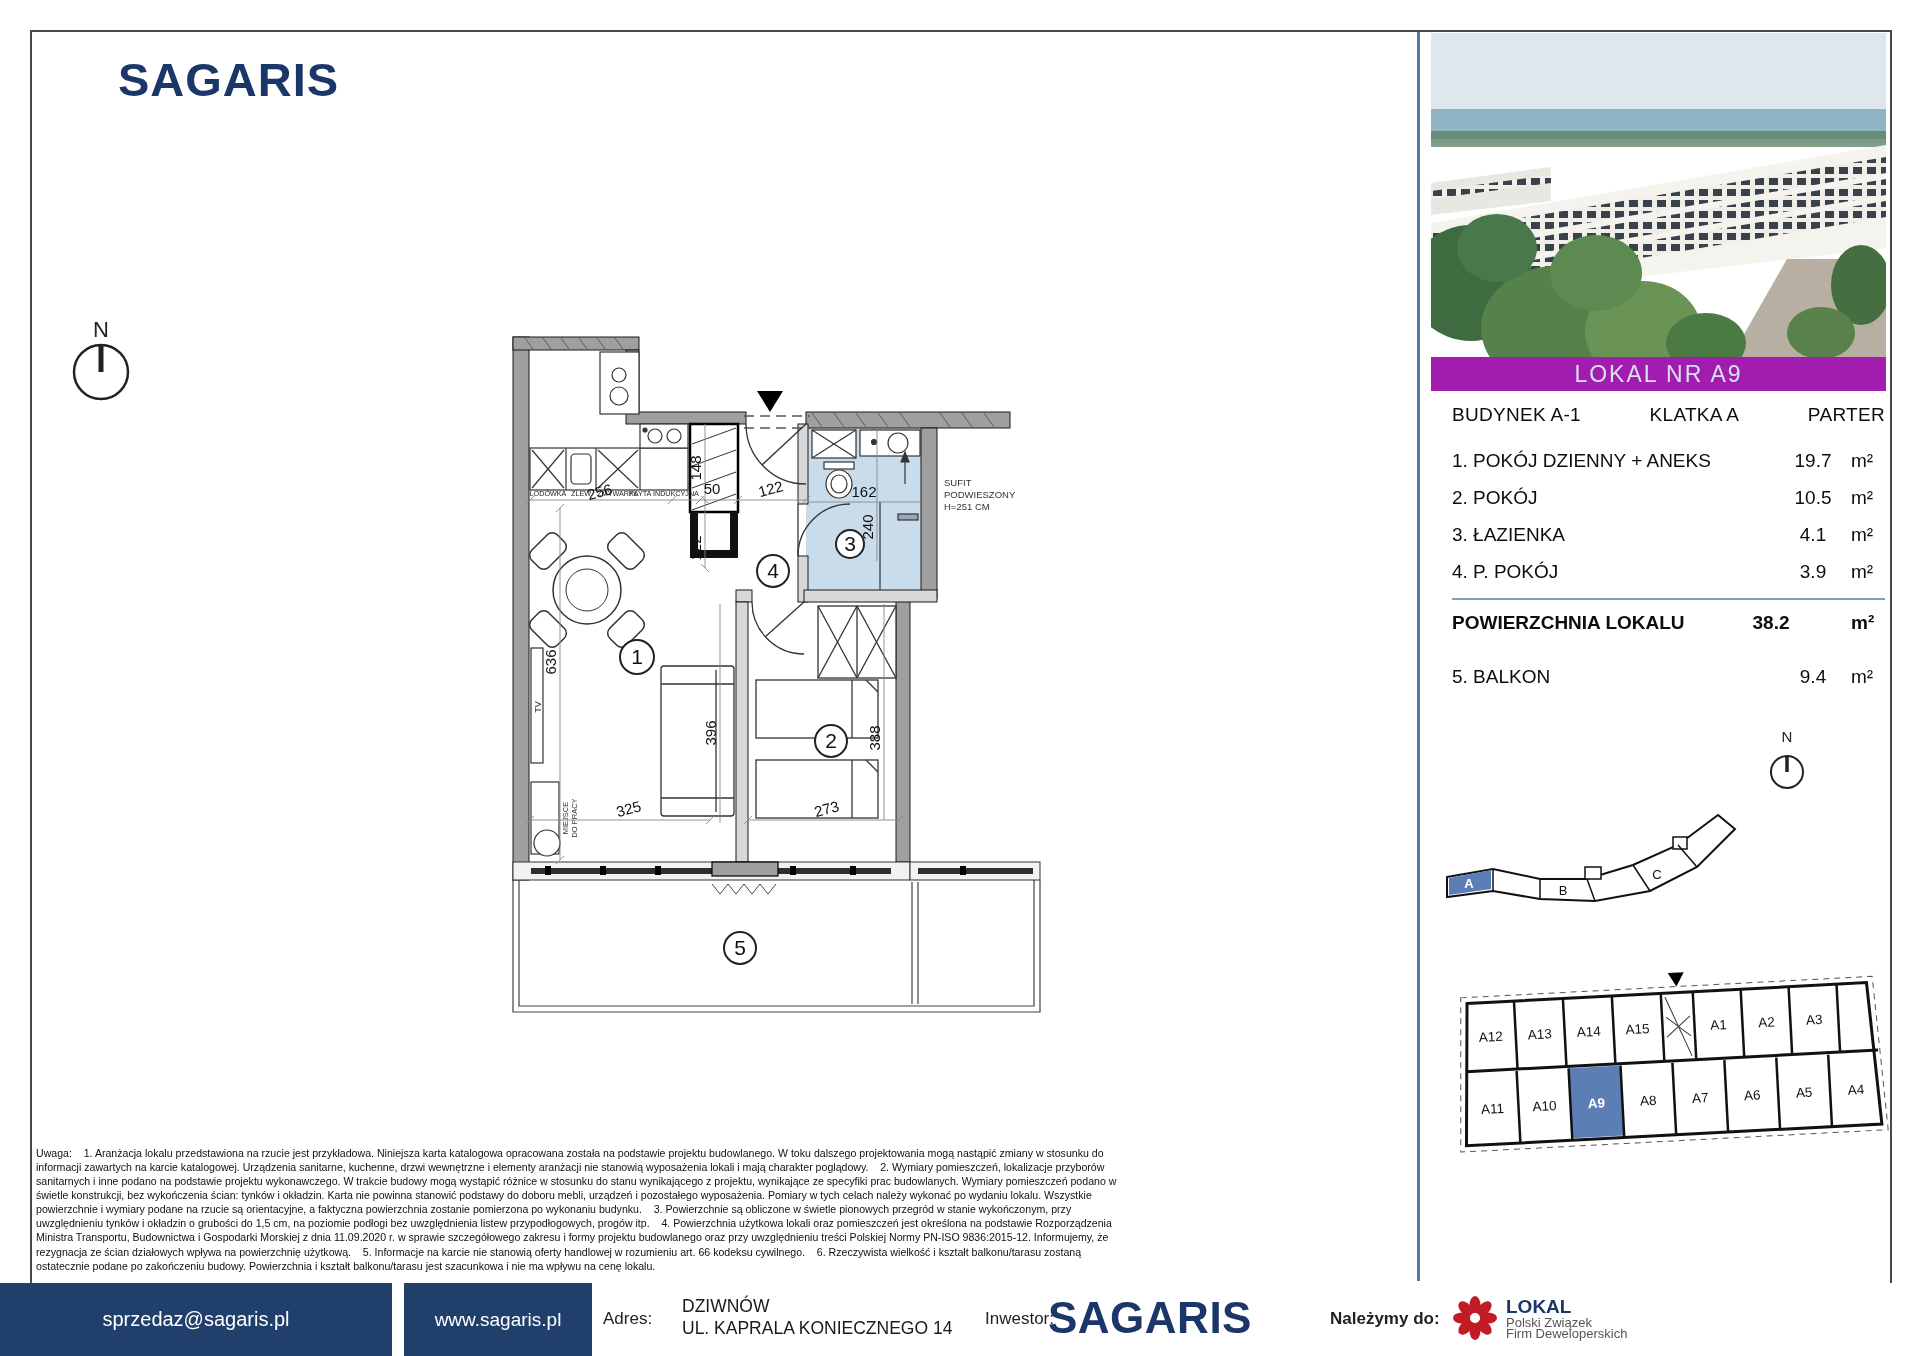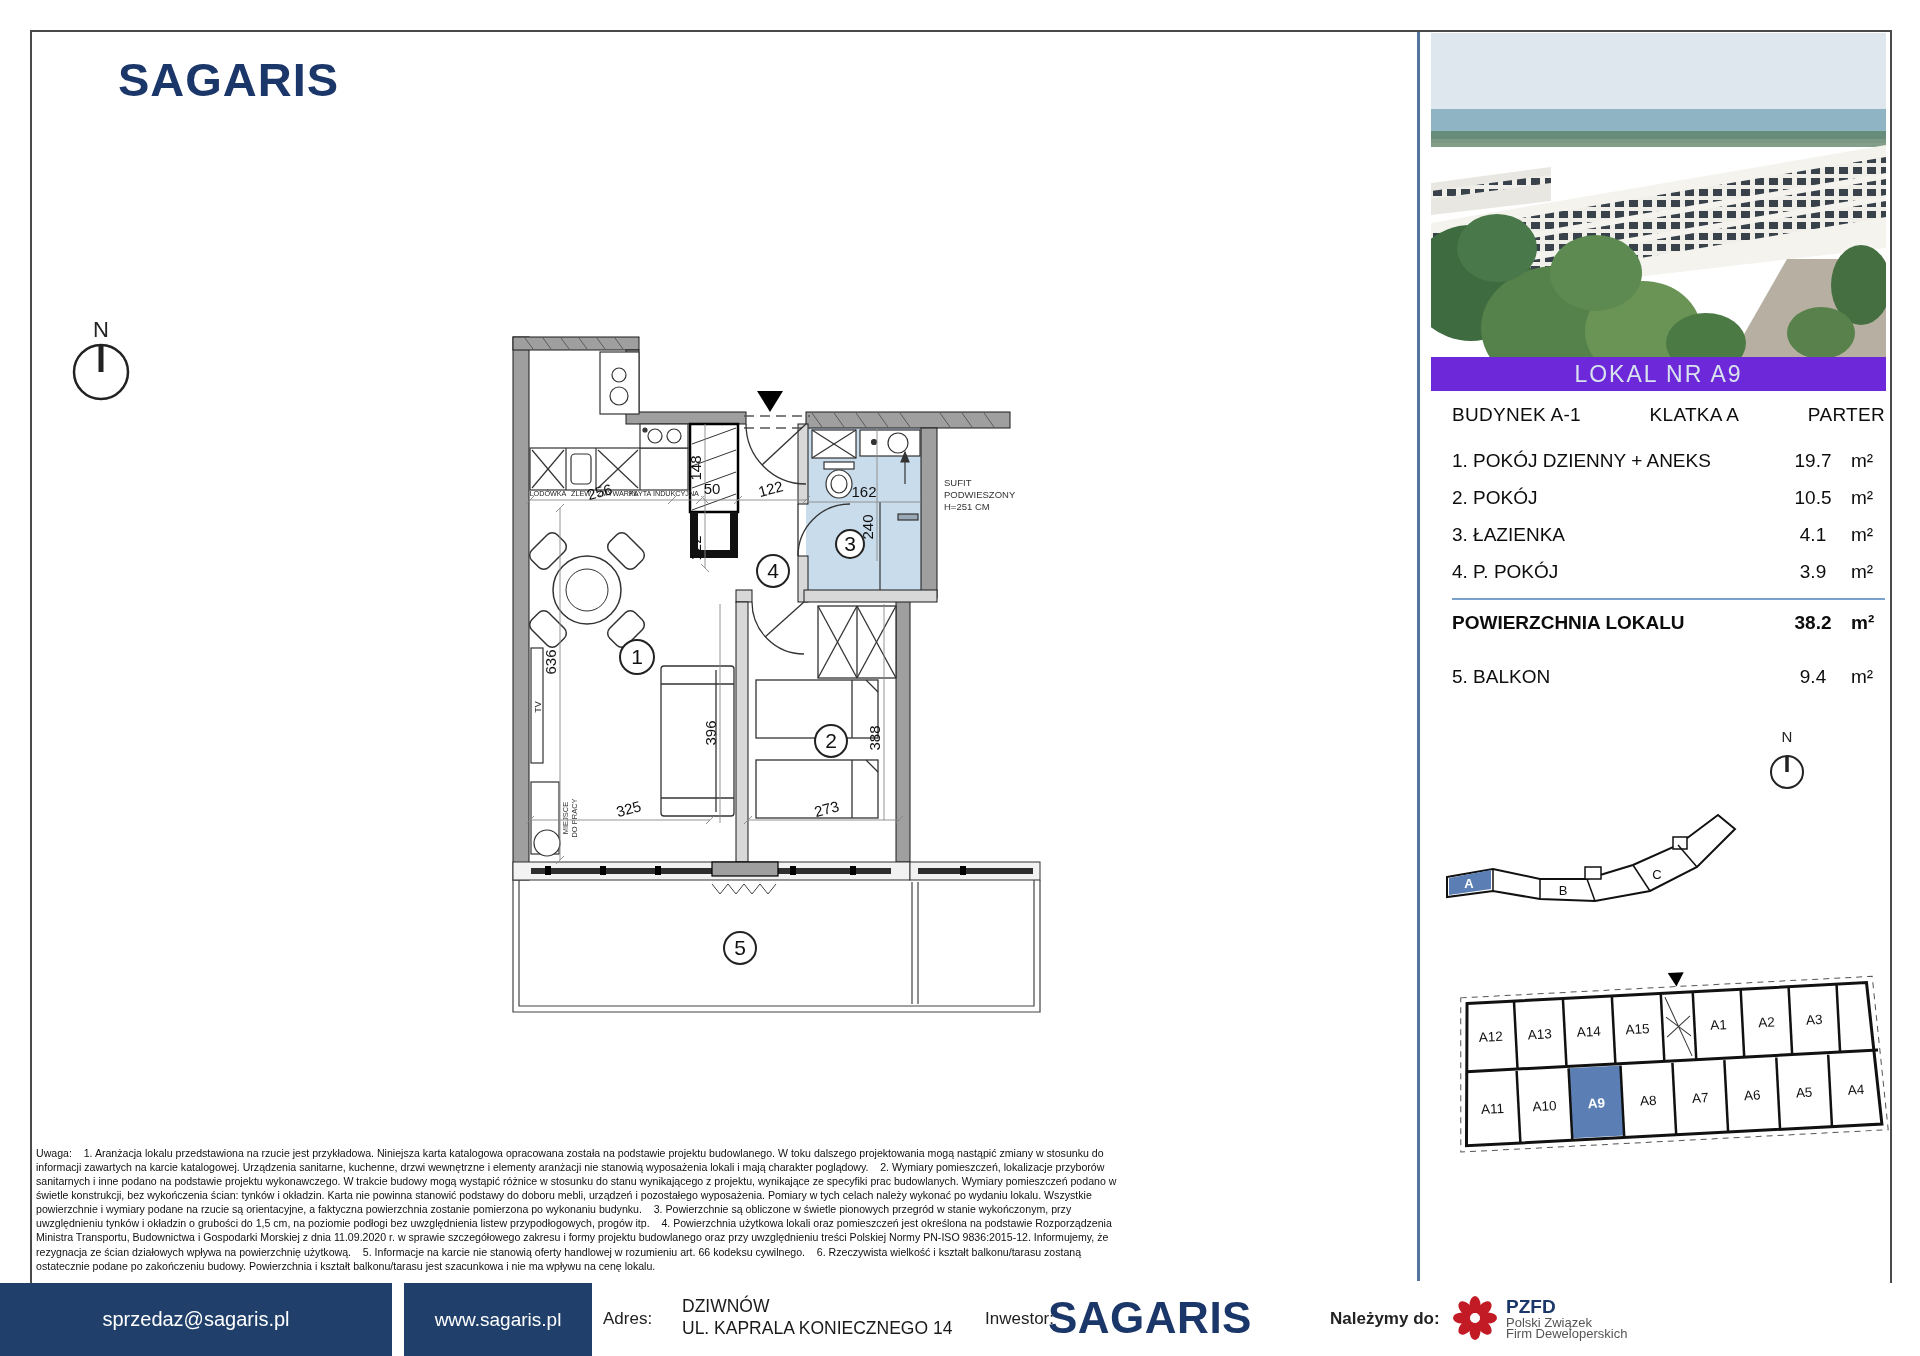--- a/index.html
+++ b/index.html
@@ -3,29 +3,29 @@
 <meta charset="utf-8">
 <style>
   html,body{margin:0;padding:0;background:#fff;}
   body{font-family:"Liberation Sans",sans-serif;color:#111;}
   .page{position:relative;width:1920px;height:1356px;background:#fff;overflow:hidden;}
   .abs{position:absolute;}
   .border-frame{position:absolute;left:30px;top:30px;width:1858px;height:1251px;border:2px solid #4a4a4a;}
   .divider{position:absolute;left:1417px;top:32px;width:3px;height:1249px;background:#54779f;}
   .logo{position:absolute;left:118px;top:52px;font-size:47px;font-weight:800;color:#1b3668;letter-spacing:1px;}
   .photo{position:absolute;left:1431px;top:33px;width:455px;height:324px;}
-  .banner{position:absolute;left:1431px;top:357px;width:455px;height:34px;background:#6d28d9;color:#d8e2ee;
+  .banner{position:absolute;left:1431px;top:357px;width:455px;height:34px;background:#a21caf;color:#d8e2ee;
           font-size:23px;letter-spacing:2px;text-align:center;line-height:34px;}
   .unit-table{position:absolute;left:1452px;top:404px;width:433px;font-size:19px;color:#0d0d0d;}
   .ut-header{display:flex;justify-content:space-between;margin-bottom:24px;letter-spacing:.3px;}
   .ut-row{display:flex;align-items:baseline;margin-bottom:15px;}
   .ut-row .lbl{flex:1;}
   .ut-row .num{width:56px;text-align:center;}
   .ut-row .unit{width:34px;padding-left:10px;}
-  .ut-total{border-top:2px solid #7aa0cc;padding-top:12px;margin-top:2px;font-weight:bold;}
+  .ut-total{border-top:2px solid #7aa0cc;padding-top:12px;margin-top:2px;font-weight:bold;gap:42px;}
   .ut-balcony{margin-top:32px;}
   .legend{position:absolute;left:0;top:1082px;width:1400px;height:34px;}
   .legend .box{position:absolute;top:6px;height:18px;}
   .legend .lab{position:absolute;top:2px;font-size:24px;font-weight:bold;transform:scaleX(.82);transform-origin:left;white-space:nowrap;letter-spacing:-.5px;}
   .disclaimer{position:absolute;left:36px;top:1146px;width:1084px;font-size:10.6px;line-height:1.33;color:#101010;white-space:pre-wrap;}
   .footer{position:absolute;left:0;top:1283px;width:1920px;height:73px;background:#fff;}
   .f-block{position:absolute;top:0;height:73px;background:#20406b;color:#fff;display:flex;align-items:center;justify-content:center;}
   .f-email{left:0;width:392px;font-size:20px;}
   .f-www{left:404px;width:188px;font-size:19px;}
   .f-text{position:absolute;font-size:17px;color:#222;}
@@ -450,20 +450,20 @@
           <ellipse cx="10" cy="23" rx="9" ry="5.5"></ellipse>
           <ellipse cx="36" cy="23" rx="9" ry="5.5"></ellipse>
           <ellipse cx="13.8" cy="13.8" rx="5.5" ry="9" transform="rotate(-45 13.8 13.8)"></ellipse>
           <ellipse cx="32.2" cy="32.2" rx="5.5" ry="9" transform="rotate(-45 32.2 32.2)"></ellipse>
           <ellipse cx="32.2" cy="13.8" rx="5.5" ry="9" transform="rotate(45 32.2 13.8)"></ellipse>
           <ellipse cx="13.8" cy="32.2" rx="5.5" ry="9" transform="rotate(45 13.8 32.2)"></ellipse>
         </g>
         <circle cx="23" cy="23" r="5" fill="#fff"></circle>
       </svg>
       <div class="pzfd-txt">
-        <div class="pzfd-abbr">PZFD</div>
+        <div class="pzfd-abbr">LOKAL</div>
         <div class="pzfd-sub">Polski Związek</div>
         <div class="pzfd-sub">Firm Deweloperskich</div>
       </div>
     </div>
   </div>
 
 </div>
 
 </body></html>

